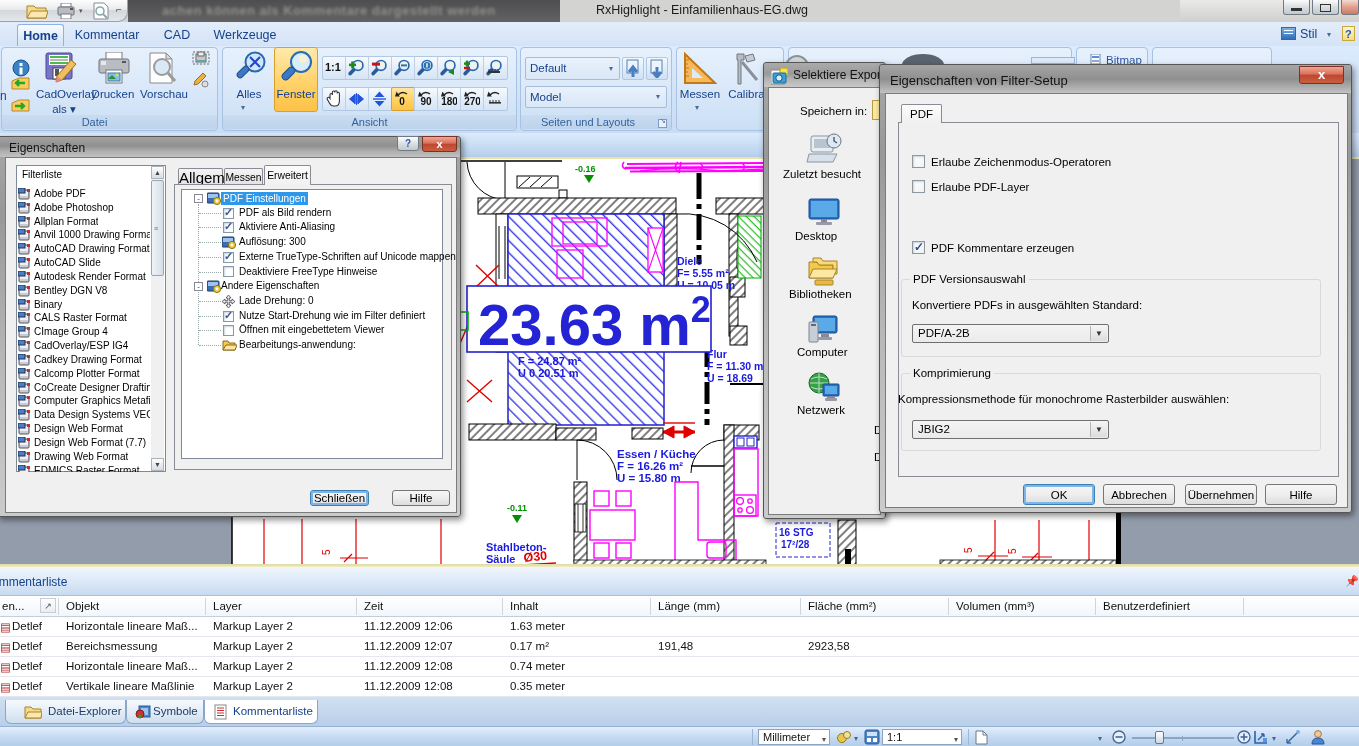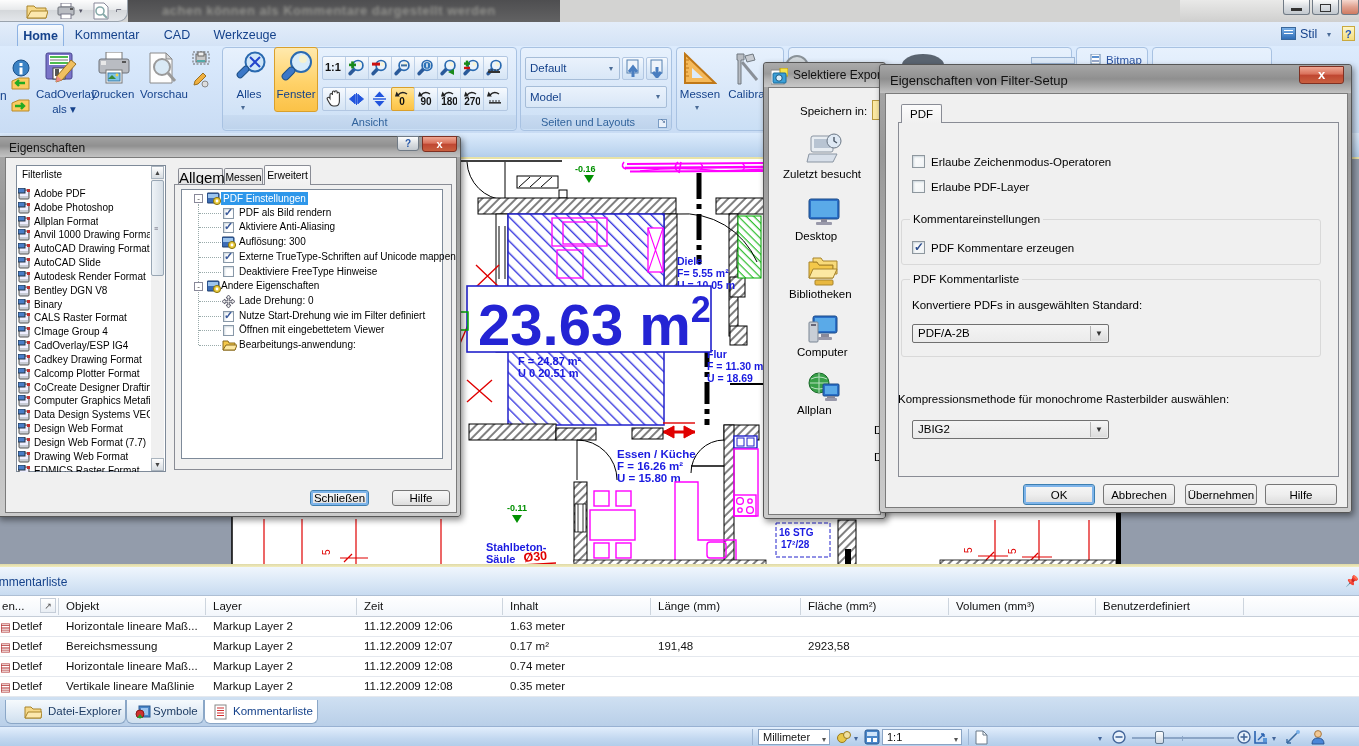--- a/index.html
+++ b/index.html
@@ -268,20 +268,21 @@
         <rect x="14" y="5" width="3" height="2" fill="#555"></rect>
       </svg>
  <span style="left:79px;top:7px;font-size:7px;color:#556">▾</span>
  <svg style="left:92px;top:2px" width="20" height="18" viewBox="0 0 20 18">
         <path d="M2 1 L12 1 L16 5 L16 17 L2 17 Z" fill="#fff" stroke="#889"></path>
         <circle cx="8" cy="9" r="4" fill="none" stroke="#8aa" stroke-width="1.6"></circle>
         <line x1="11" y1="12" x2="15" y2="16" stroke="#8aa" stroke-width="2"></line>
       </svg>
  <span style="left:116px;top:4px;font-size:10px;color:#556">⌐</span>
 </div>
+<div id="apptitle">RxHighlight - Einfamilienhaus-EG.dwg</div>
 <div id="tbright"></div>
 <div class="winbtn" style="left:1283px;width:27px"></div>
 <div class="winbtn" style="left:1312px;width:27px"></div>
 <div class="winbtn" style="left:1341px;width:18px;background:linear-gradient(180deg,#f5d8cf,#e0a18f 50%,#cf7a61)"></div>
 <div style="left:1291px;top:8px;width:11px;height:3px;background:#333"></div>
 <div style="left:1320px;top:4px;width:11px;height:8px;border:1.5px solid #333"></div>
 
 <div id="tabrow">
  <div class="rtab active" style="left:17px;width:47px">Home</div>
  <div class="rtab" style="left:70px;width:74px">Kommentar</div>
@@ -290,20 +291,23 @@
  <div style="left:1281px;top:5px;width:15px;height:13px;background:linear-gradient(180deg,#7ab0e8,#2f6db6);border:1px solid #38679c"></div>
  <div style="left:1284px;top:8px;width:9px;height:1px;background:#fff"></div>
  <div style="left:1284px;top:11px;width:9px;height:1px;background:#fff"></div>
  <div style="left:1300px;top:5px;font-size:12.5px;color:#15428b">Stil</div>
  <div style="left:1327px;top:8px;font-size:8px;color:#4a6b96">▾</div>
  <div style="left:1342px;top:4px;width:13px;height:15px;background:linear-gradient(180deg,#fdf6c9,#f3dd7e);border:1px solid #c9a93e"></div>
  <div style="left:1345px;top:6px;color:#2255bb;font-size:11px;font-weight:bold">?</div>
 </div>
 
 <div id="ribbon">
+ <div class="rgroup" style="left:1px;width:217px">
+        <div class="rglabel" style="padding-right:30px">Datei</div>
+      </div>
  <div class="rgroup" style="left:222px;width:295px">
         <div class="rglabel">Ansicht</div>
       </div>
  <div class="rgroup" style="left:520px;width:152px">
         <div class="rglabel" style="padding-right:16px">Seiten und Layouts</div>
       </div>
  <div class="rgroup" style="left:676px;width:108px"></div>
  <div class="rgroup" style="left:788px;width:284px"></div>
  <div class="rgroup" style="left:1076px;width:72px"></div>
  <div class="rgroup" style="left:1152px;width:120px"></div>
@@ -938,49 +942,49 @@
   </svg>
   <span class="dtext" style="left:28px;top:258px">Computer</span>
   <svg style="left:38px;top:284px" width="34" height="30" viewBox="0 0 34 30">
    <circle cx="12" cy="11" r="10" fill="#38a048" stroke="#1a6a2a"></circle>
           <path d="M4 7 Q12 3 20 7 M4 15 Q12 19 20 15 M12 1 L12 21 M3 11 L21 11" stroke="#b8e0c0" fill="none"></path>
    <rect x="16" y="12" width="16" height="12" rx="1" fill="#2a70c8" stroke="#1a4a88"></rect>
           <rect x="18" y="14" width="12" height="8" fill="#5aaae8"></rect>
    <rect x="20" y="24" width="8" height="2" fill="#889"></rect>
           <rect x="18" y="26" width="12" height="3" rx="1" fill="#99a"></rect>
   </svg>
-  <span class="dtext" style="left:28px;top:316px">Allplan</span>
+  <span class="dtext" style="left:28px;top:316px">Netzwerk</span>
   <span class="dtext" style="left:105px;top:336px">D</span>
   <span class="dtext" style="left:105px;top:363px">D</span>
  </div>
 </div>
 
 <div id="dlg3" style="left:879px;top:64px;width:473px;height:449px" class="dlgframe">
  <div style="left:0;top:0;width:471px;height:28px;background:linear-gradient(180deg,#a6a6a6,#8f8f8f 50%,#a8a8a8 75%,#c2c2c2);border-radius:3px 3px 0 0"></div>
  <span class="dlgtitle" style="left:10px;top:8px;font-size:13px">Eigenschaften von Filter-Setup</span>
  <div class="closebtn" style="left:419px;top:1px;width:45px;height:18px;font-size:13px;line-height:16px">x</div>
  <div class="dlgclient" style="left:5px;top:28px;width:463px;height:415px">
   <div class="tab2" style="left:15px;top:10px;width:41px;height:19px;line-height:19px;z-index:2">PDF</div>
   <div style="left:12px;top:28px;width:441px;height:355px;background:#f0f0f0;border:1px solid #898c95"></div>
   <div class="cb" style="left:26px;top:61px"></div>
   <span class="dtext" style="left:45px;top:62px">Erlaube Zeichenmodus-Operatoren</span>
   <div class="cb" style="left:26px;top:86px"></div>
   <span class="dtext" style="left:45px;top:87px">Erlaube PDF-Layer</span>
-  <div class="groupbox" style="left:15px;top:125px;width:420px;height:46px">
-          <span class="gblabel">Kommentareinstellungen</span>
-        </div>
   <div class="cb" style="left:26px;top:147px">
           <span class="chk">✓</span>
         </div>
   <span class="dtext" style="left:45px;top:148px">PDF Kommentare erzeugen</span>
   <div class="groupbox" style="left:15px;top:185px;width:420px;height:78px">
-          <span class="gblabel">PDF Kommentarliste</span>
+          <span class="gblabel">PDF Versionsauswahl</span>
         </div>
   <span class="dtext" style="left:26px;top:205px">Konvertiere PDFs in ausgewählten Standard:</span>
   <div class="wcombo" style="left:26px;top:230px;width:197px">PDF/A-2B<span class="wa">▼</span></div>
+  <div class="groupbox" style="left:15px;top:279px;width:420px;height:78px">
+          <span class="gblabel">Komprimierung</span>
+        </div>
   <span class="dtext" style="left:12px;top:299px">Kompressionsmethode für monochrome Rasterbilder auswählen:</span>
   <div class="wcombo" style="left:26px;top:326px;width:197px">JBIG2<span class="wa">▼</span></div>
   <div class="wbtn focus" style="left:137px;top:390px;width:72px;height:21px;line-height:20px">OK</div>
   <div class="wbtn" style="left:217px;top:390px;width:72px;height:21px;line-height:20px">Abbrechen</div>
   <div class="wbtn" style="left:299px;top:390px;width:72px;height:21px;line-height:20px">Übernehmen</div>
   <div class="wbtn" style="left:379px;top:390px;width:72px;height:21px;line-height:20px">Hilfe</div>
  </div>
 </div>
 </div>
 

